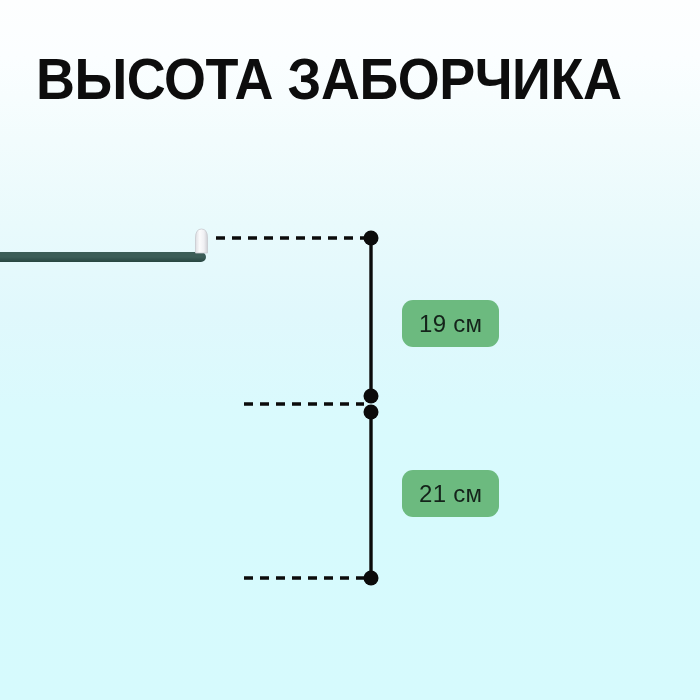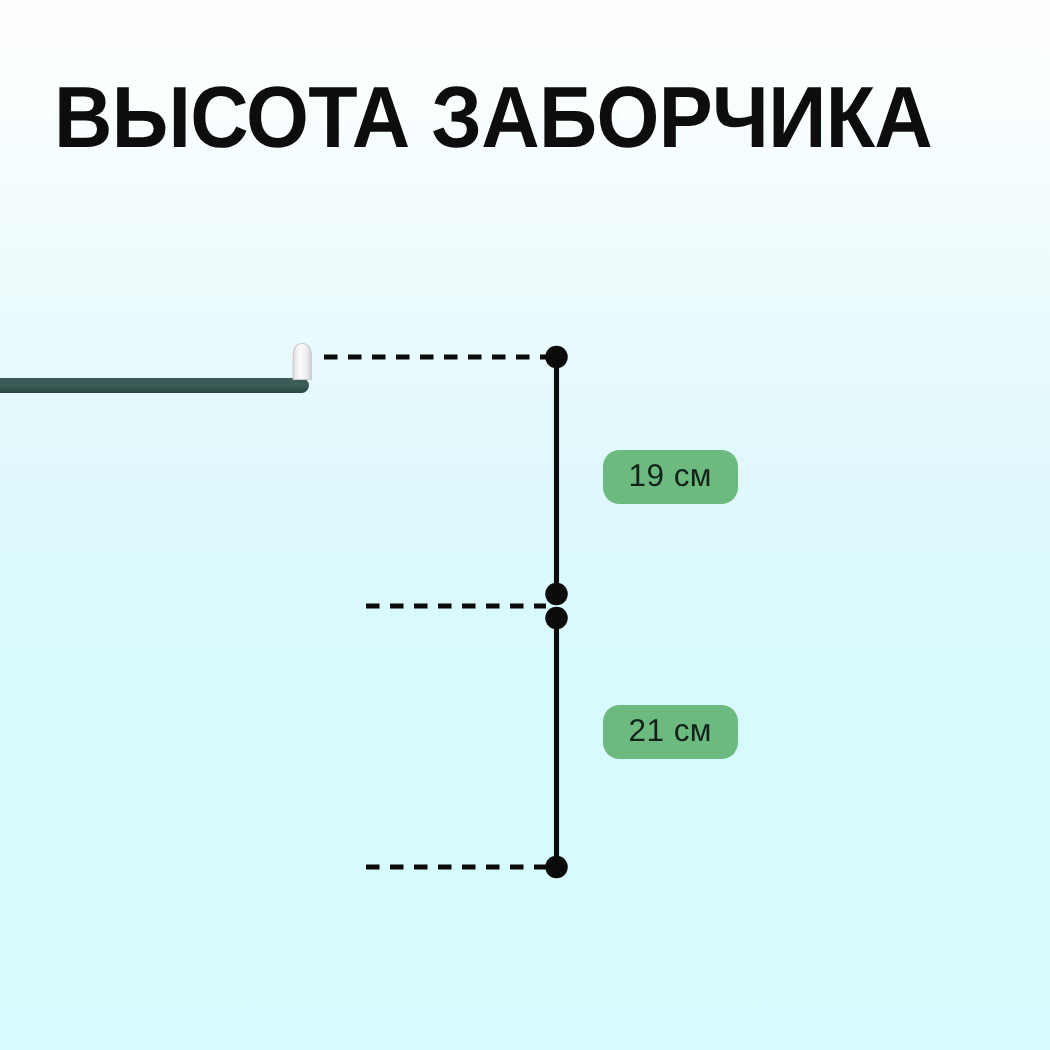--- a/index.html
+++ b/index.html
@@ -58,26 +58,26 @@
     width: 700px;
     height: 700px;
   }
 
   
   .badge {
     position: absolute;
     display: flex;
     align-items: center;
     justify-content: center;
-    height: 36px;
+    height: 47px;
     padding: 0 17px;
     border-radius: 11px;
     background: #6cba7f;
     color: #14231a;
-    font-size: 21px;
+    font-size: 24px;
     font-weight: 500;
     letter-spacing: 0.3px;
     white-space: nowrap;
     box-sizing: border-box;
   }
   #badge-upper { left: 402px; top: 300px; }
   #badge-lower { left: 402px; top: 470px; }
 </style>
 </head>
 <body>

